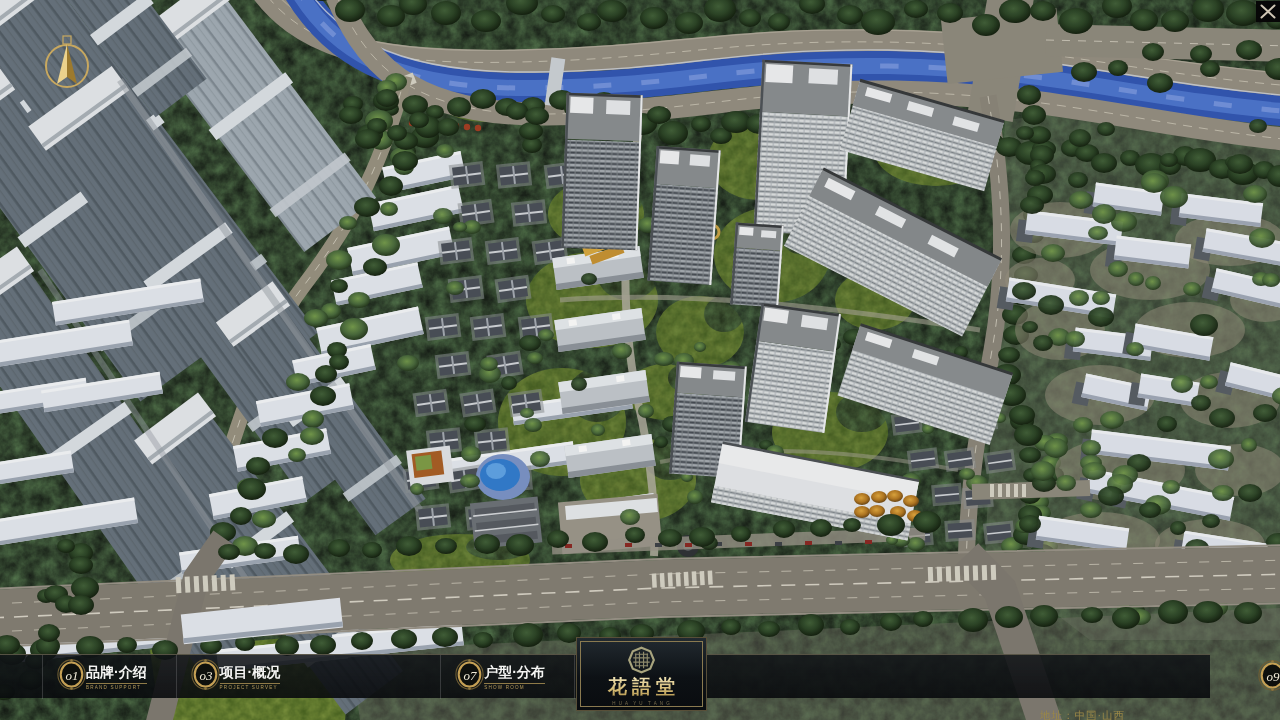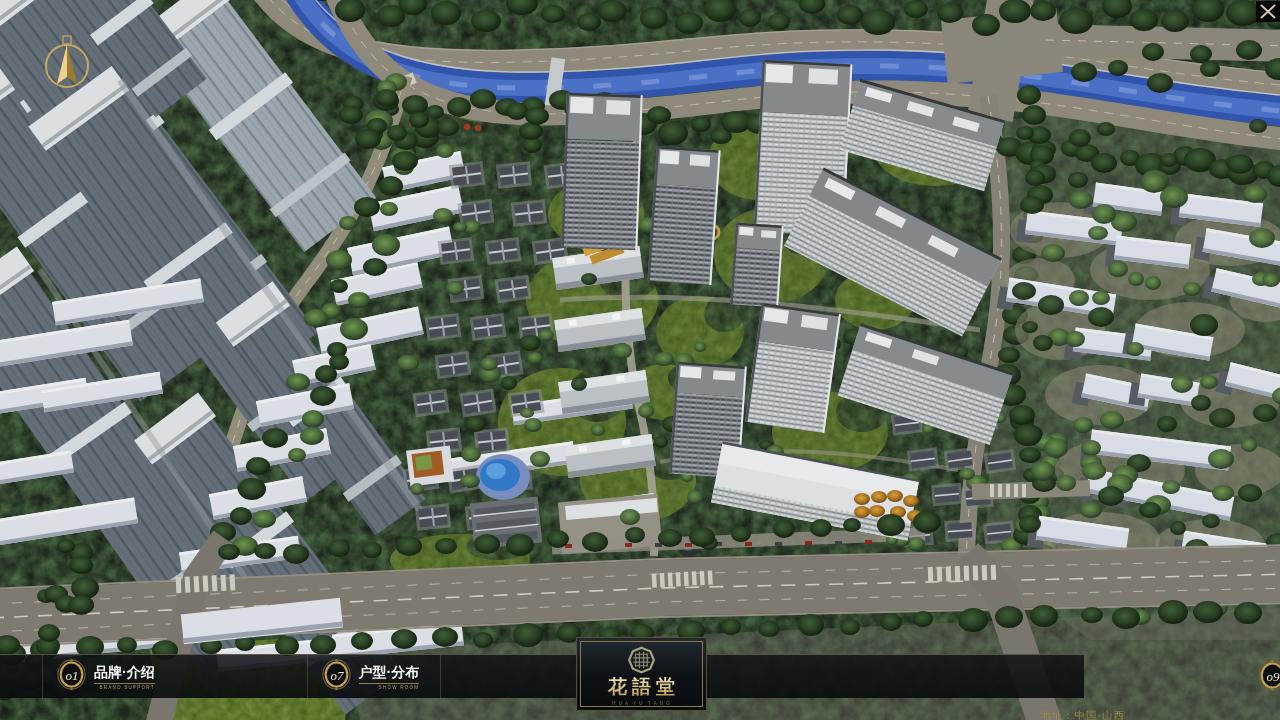--- a/index.html
+++ b/index.html
@@ -1,25 +1,25 @@
 <!DOCTYPE html>
 <html><head><meta charset="utf-8">
 <style>
 html,body{margin:0;padding:0;width:1280px;height:720px;overflow:hidden;background:#203018;
 font-family:"Liberation Sans",sans-serif;}
 #stage{position:relative;width:1280px;height:720px;overflow:hidden;}
 #scene{position:absolute;left:0;top:0;}
-#nav{position:absolute;left:0;top:654px;width:1084px;height:44px;box-sizing:border-box;
+#nav{position:absolute;left:0;top:654px;width:1210px;height:44px;box-sizing:border-box;
 background:linear-gradient(180deg,rgba(15,18,22,0.85),rgba(8,10,13,0.9));
 border-top:1px solid rgba(160,150,120,0.5);
-display:flex;align-items:center;z-index:4;text-align:right;}
+display:flex;align-items:center;z-index:4;}
 .nitem{width:133.6px;height:44px;box-sizing:border-box;border-left:1px solid rgba(125,127,130,0.35);
 display:flex;align-items:center;padding-left:14px;}
 .nell{flex:0 0 29px;}
-.ntxt{margin-left:8px;}
+.ntxt{}
 .nzh{font-size:14px;font-weight:bold;color:#f4f4f2;letter-spacing:0px;white-space:nowrap;}
 .nline{height:1px;background:#8f7b48;margin:1px 0;}
 .nen{font-size:4.6px;color:#b59a5c;letter-spacing:1.2px;white-space:nowrap;}
 .logo{position:absolute;left:576px;top:637px;width:131px;height:74px;
 background:linear-gradient(180deg,#222a30,#0d1115 55%,#090c0f);
 border:1px solid #584f38;box-sizing:border-box;z-index:5;}
 .logoin{position:absolute;left:3px;top:3px;right:3px;bottom:3px;border:1px solid #8a7a50;
 display:flex;flex-direction:column;align-items:center;}
 .logotxt{font-family:"Liberation Serif",serif;font-weight:bold;font-size:19px;letter-spacing:5px;
 padding-left:5px;background:linear-gradient(180deg,#f6ecc4,#d3ba74 60%,#a98b45);
@@ -1377,20 +1377,34 @@
             <circle cx="14.5" cy="1.6" r="1.3" fill="#8f7840"></circle>
             <circle cx="14.5" cy="29.4" r="1.3" fill="#8f7840"></circle>
             <text x="15" y="20.8" text-anchor="middle" font-family="Liberation Serif, serif" font-style="italic" font-size="13" fill="#f2ecd9">o1</text>
           </svg></div>
         <div class="ntxt">
           <div class="nzh">品牌·介绍</div>
           <div class="nline"></div>
           <div class="nen">BRAND SUPPORT</div>
         </div>
       </div>
+      <div class="nitem">
+        <div class="nell"><svg width="29" height="31" viewBox="0 0 29 31">
+            <ellipse cx="14.5" cy="15.5" rx="13.6" ry="14.6" fill="none" stroke="#6d5c33" stroke-width="1.1"></ellipse>
+            <ellipse cx="14.5" cy="15.5" rx="10.8" ry="12" fill="#0e100d" stroke="#c5a055" stroke-width="2.1"></ellipse>
+            <circle cx="14.5" cy="1.6" r="1.3" fill="#8f7840"></circle>
+            <circle cx="14.5" cy="29.4" r="1.3" fill="#8f7840"></circle>
+            <text x="15" y="20.8" text-anchor="middle" font-family="Liberation Serif, serif" font-style="italic" font-size="13" fill="#f2ecd9">o3</text>
+          </svg></div>
+        <div class="ntxt">
+          <div class="nzh">项目·概况</div>
+          <div class="nline"></div>
+          <div class="nen">PROJECT SURVEY</div>
+        </div>
+      </div>
 <div style="width:131px"></div>
       <div class="nitem">
         <div class="nell"><svg width="29" height="31" viewBox="0 0 29 31">
             <ellipse cx="14.5" cy="15.5" rx="13.6" ry="14.6" fill="none" stroke="#6d5c33" stroke-width="1.1"></ellipse>
             <ellipse cx="14.5" cy="15.5" rx="10.8" ry="12" fill="#0e100d" stroke="#c5a055" stroke-width="2.1"></ellipse>
             <circle cx="14.5" cy="1.6" r="1.3" fill="#8f7840"></circle>
             <circle cx="14.5" cy="29.4" r="1.3" fill="#8f7840"></circle>
             <text x="15" y="20.8" text-anchor="middle" font-family="Liberation Serif, serif" font-style="italic" font-size="13" fill="#f2ecd9">o7</text>
           </svg></div>
         <div class="ntxt">

